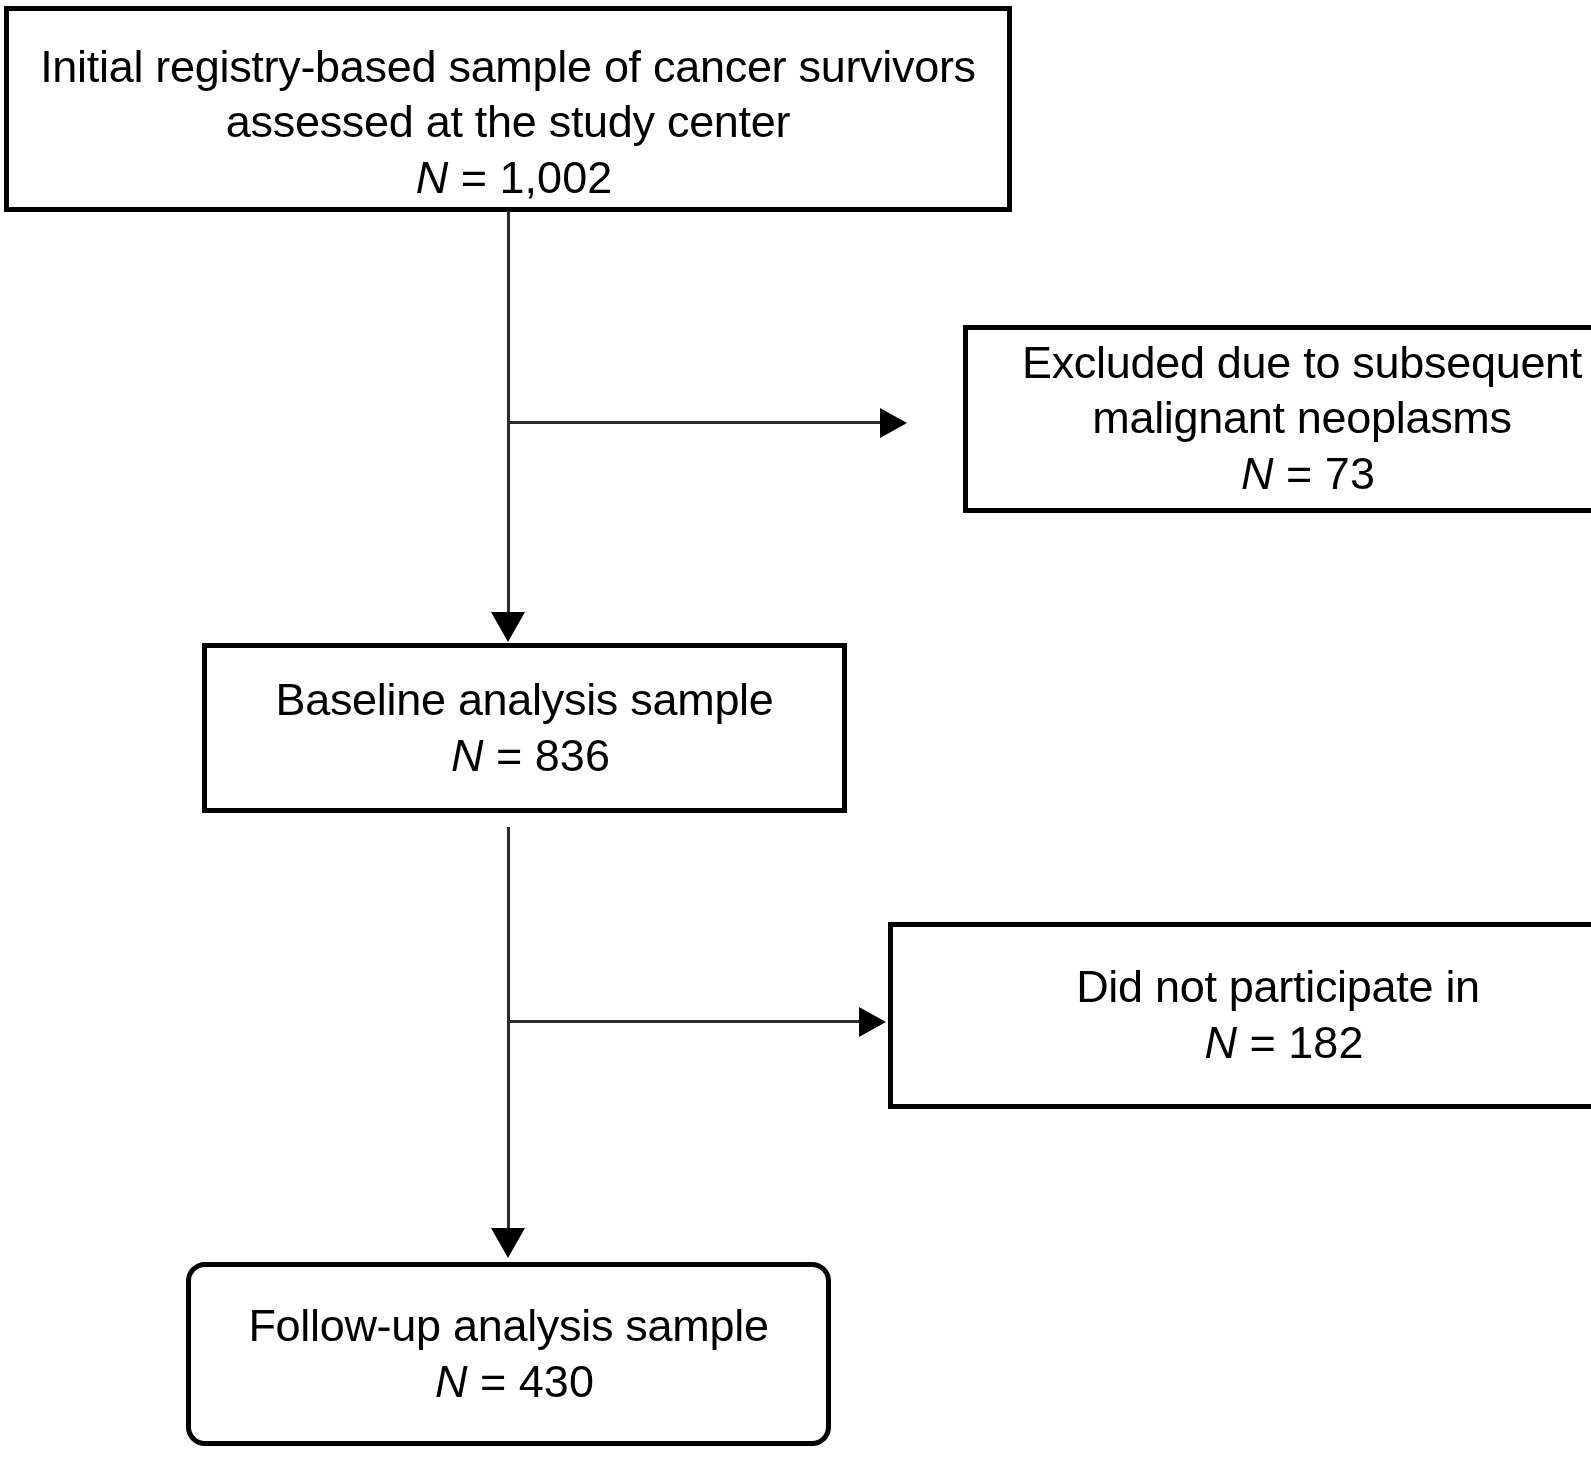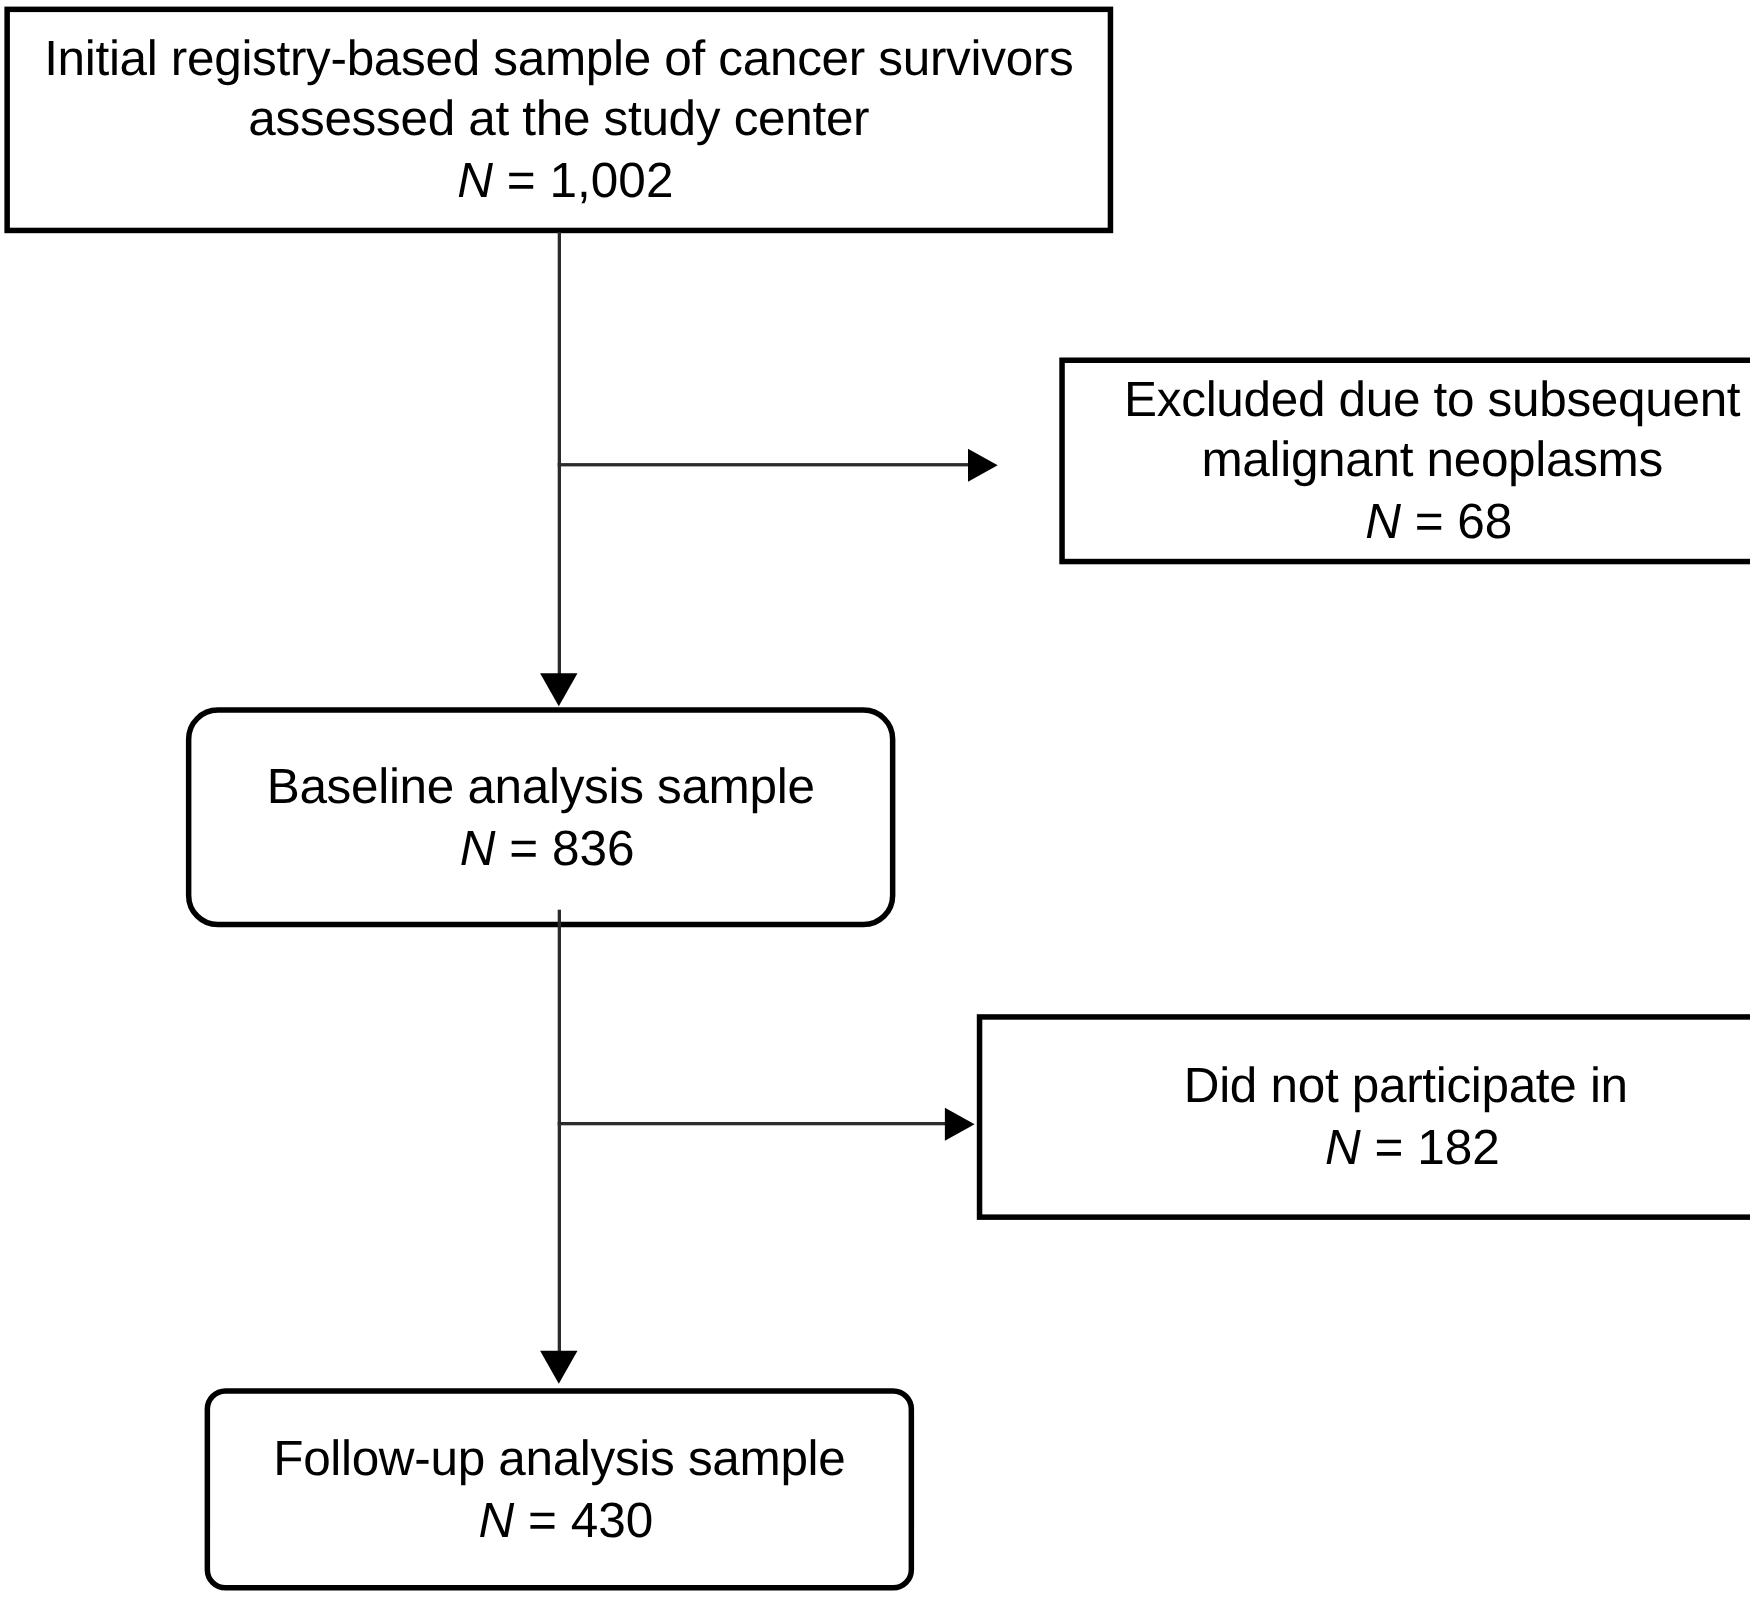--- a/index.html
+++ b/index.html
@@ -38,23 +38,23 @@
     font-size: 45px;
     line-height: 58px;
     font-weight: 400;
     white-space: nowrap;
     margin-left: 12px;
   }
   .n-line .n-sym {
     font-style: italic;
   }
   
-  #box-initial   { left: 4px;   top: 6px;    width: 1008px; height: 206px; }
+  #box-initial   { left: 4px;   top: 6px;    width: 1008px; height: 206px; justify-content: flex-end; }
   #box-excluded  { left: 963px; top: 325px;  width: 678px;  height: 188px; }
-  #box-baseline  { left: 169px; top: 643px;  width: 645px;  height: 200px; border-radius: 29px; }
+  #box-baseline  { left: 202px; top: 643px;  width: 645px;  height: 170px; }
   #box-nopart    { left: 888px; top: 922px;  width: 780px;  height: 187px; }
   #box-followup  { left: 186px; top: 1262px; width: 645px;  height: 184px; border-radius: 19px; }
 
   
   .v-line {
     position: absolute;
     width: 3px;
     background: #2b2b2b;
   }
   .h-line {
@@ -98,21 +98,21 @@
 
   <div class="flow-box" id="box-initial">
     <div class="box-line">Initial registry-based sample of cancer survivors</div>
     <div class="box-line">assessed at the study center</div>
     <div class="n-line"><span class="n-sym">N</span><span> = </span><span>1,002</span></div>
   </div>
 
   <div class="flow-box" id="box-excluded">
     <div class="box-line">Excluded due to subsequent</div>
     <div class="box-line">malignant neoplasms</div>
-    <div class="n-line"><span class="n-sym">N</span><span> = </span><span>68</span></div>
+    <div class="n-line"><span class="n-sym">N</span><span> = </span><span>73</span></div>
   </div>
 
   <div class="flow-box" id="box-baseline">
     <div class="box-line">Baseline analysis sample</div>
     <div class="n-line"><span class="n-sym">N</span><span> = </span><span>836</span></div>
   </div>
 
   <div class="flow-box" id="box-nopart">
     <div class="box-line">Did not participate in</div>
     <div class="n-line"><span class="n-sym">N</span><span> = </span><span>182</span></div>

